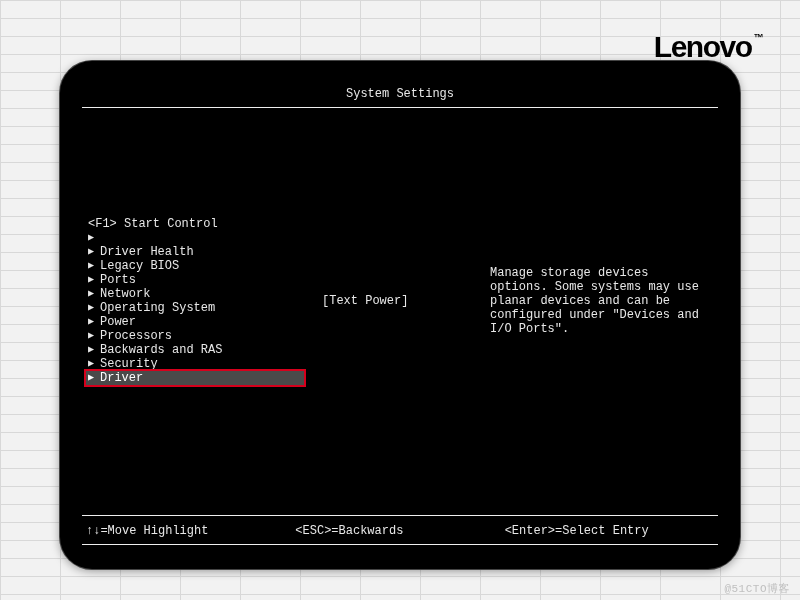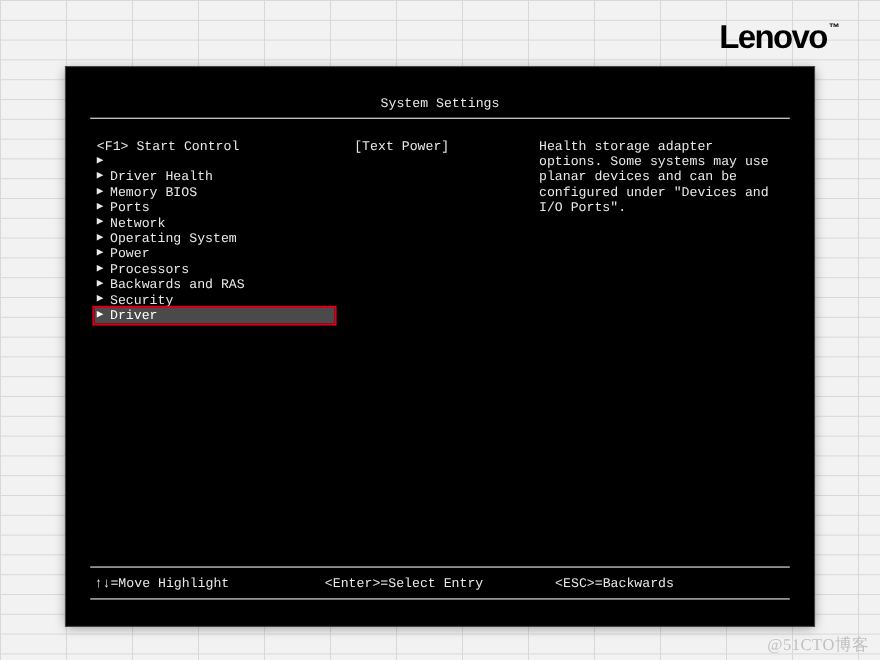--- a/index.html
+++ b/index.html
@@ -13,72 +13,74 @@
     position: absolute; inset: 0;
     background-image:
       linear-gradient(to right, #d8d8d8 1px, transparent 1px),
       linear-gradient(to bottom, #d8d8d8 1px, transparent 1px);
     background-size: 60px 18px;
     background-color: #f2f2f2;
     z-index: 0;
   }
   .brand {
     position: absolute;
-    top: 18px; right: 40px;
+    top: 30px; right: 40px;
     font-family: Arial, Helvetica, sans-serif;
     font-weight: 900;
     font-size: 30px;
     letter-spacing: -1.5px;
     color: #000;
     z-index: 2;
   }
   .brand .tm { font-size: 10px; vertical-align: top; position: relative; top: 2px; left: 2px; }
   .bios {
     position: absolute;
     top: 61px; left: 60px;
     width: 680px; height: 508px;
     background: #000;
     color: #e8e8e8;
     font-family: "Courier New", monospace;
     font-size: 12px;
     line-height: 14px;
     box-shadow: 0 0 0 1px #444, 0 2px 10px rgba(0,0,0,0.4);
     z-index: 1;
     padding: 18px 22px 14px 22px;
+    border-radius: 32px;
   }
   .title-row { text-align: center; padding: 8px 0 6px 0; }
   .hr { border: none; border-top: 1px solid #eee; margin: 0 0 8px 0; }
   .content {
     display: flex;
     gap: 18px;
     padding: 10px 4px 0 4px;
     min-height: 360px;
+    align-items: center;
   }
   .col-left   { width: 218px; }
   .col-center { width: 150px; }
   .col-right  { width: 220px; }
   .first-line { white-space: nowrap; padding-left: 2px; }
   .menu-item { display: flex; align-items: center; padding-left: 2px; white-space: nowrap; }
   .menu-item .arrow { display: inline-block; width: 12px; font-size: 10px; }
   .menu-item.highlight { background: #4a4a4a; color: #fff; }
   .redbox { outline: 2px solid #d6001c; outline-offset: 0; }
   .help-text { white-space: normal; }
   .footer {
     position: absolute;
     left: 22px; right: 22px; bottom: 16px;
   }
   .footer .hr { margin-bottom: 8px; }
   .footer-row { display: flex; gap: 0; padding: 0 4px 6px 4px; }
   .footer-cell { flex: 1; white-space: nowrap; }
   .watermark {
     position: absolute;
     bottom: 4px; right: 10px;
-    font-size: 15px;
+    font-size: 11px;
     color: #c0c0c0;
-    font-family: Liberation Serif, serif;
+    font-family: Liberation Mono, monospace;
     z-index: 2;
     letter-spacing: 0.5px;
   }
 </style>
 </head>
 <body>
 
 <div class="bg-pattern"></div>
 
 <div class="brand">
@@ -97,21 +99,21 @@
 
       <div class="menu-item">
         <span class="arrow">▶</span>
       </div>
       <div class="menu-item">
         <span class="arrow">▶</span>
         <span>Driver Health</span>
       </div>
       <div class="menu-item">
         <span class="arrow">▶</span>
-        <span>Memory BIOS</span>
+        <span>Legacy BIOS</span>
       </div>
       <div class="menu-item">
         <span class="arrow">▶</span>
         <span>Ports</span>
       </div>
       <div class="menu-item">
         <span class="arrow">▶</span>
         <span>Network</span>
       </div>
       <div class="menu-item">
@@ -138,30 +140,30 @@
         <span class="arrow">▶</span>
         <span>Driver</span>
       </div>
     </div>
 
     <div class="col-center">
       <div>[Text Power]</div>
     </div>
 
     <div class="col-right">
-      <div class="help-text">Health storage adapter options. Some systems may use planar devices and can be configured under "Devices and I/O Ports".</div>
+      <div class="help-text">Manage storage devices options. Some systems may use planar devices and can be configured under "Devices and I/O Ports".</div>
     </div>
 
   </div>
 
   <div class="footer">
     <hr class="hr">
     <div class="footer-row">
       <div class="footer-cell">↑↓=Move Highlight</div>
+      <div class="footer-cell">&lt;ESC&gt;=Backwards</div>
       <div class="footer-cell">&lt;Enter&gt;=Select Entry</div>
-      <div class="footer-cell">&lt;ESC&gt;=Backwards</div>
     </div>
     <hr class="hr">
   </div>
 
 </div>
 
 <div class="watermark">@51CTO博客</div>
 
 </body></html>

